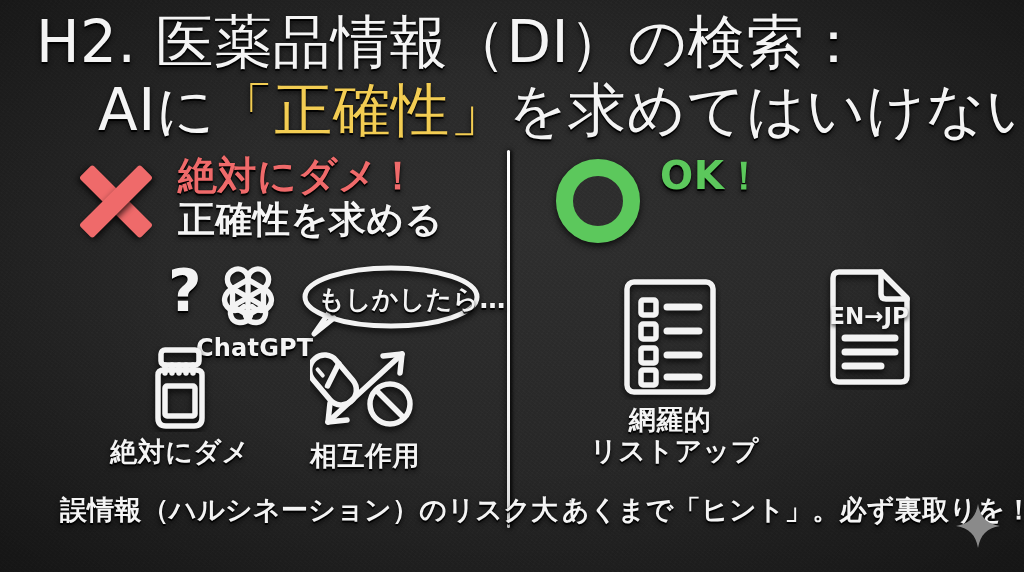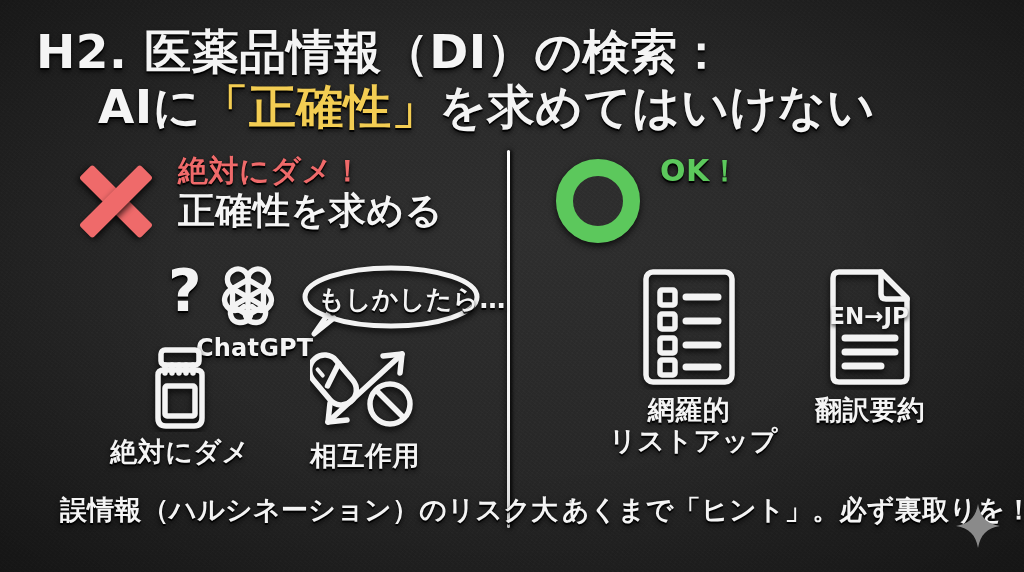--- a/index.html
+++ b/index.html
@@ -44,23 +44,23 @@
   
   .sh{
     text-shadow:
       0 2px 0 rgba(0,0,0,.85),
       0 3px 5px rgba(0,0,0,.75),
       0 0 1px rgba(0,0,0,.6);
   }
 
   
   #title{
-    position:absolute; left:36px; top:24px; width:960px;
-    color:#f4f4f4; font-weight:bold;
-    font-size:47px; line-height:1.18;
+    position:absolute; left:36px; top:8px; width:960px;
+    color:#f4f4f4; font-weight:normal;
+    font-size:58px; line-height:1.18;
     letter-spacing:.5px;
     white-space:pre;
   }
   #title .ln2{ display:block; padding-left:62px; }
   .gold{ color:#f3cd53; }
 
   
   #divider{
     position:absolute; left:507px; top:150px;
     width:3px; height:378px;
@@ -88,21 +88,21 @@
 
   .mark-o{
     position:absolute; left:0; top:3px;
     width:84px; height:84px; border-radius:50%;
     border:17px solid #5cc85c;
     box-shadow:0 3px 7px rgba(0,0,0,.75);
   }
 
   .head-texts{ position:absolute; left:104px; top:0; white-space:nowrap; }
   .head-kicker{
-    font-size:30px; font-weight:bold; line-height:1.02;
+    font-size:39px; font-weight:bold; line-height:1.02;
     letter-spacing:.5px;
   }
   .kicker-ng{ color:#ef6a6a; }
   .kicker-ok{ color:#5cc85c; }
   .head-main{
     font-size:37px; font-weight:bold; color:#f5f5f5;
     line-height:1.18; letter-spacing:.5px; margin-top:2px;
   }
 
   
@@ -132,21 +132,21 @@
   #bubble-text{
     position:absolute; left:318px; top:282px; width:150px;
     text-align:center; color:#f4f4f4; font-weight:bold; font-size:26px;
     letter-spacing:.3px; white-space:nowrap;
   }
 
   #ic-dose{ left:110px; top:346px; width:140px; }
   #ic-inter{ left:290px; top:340px; width:150px; }
 
   
-  #ic-list{ left:590px; top:266px; width:160px;margin-left:19px; }
+  #ic-list{ left:590px; top:276px; width:160px; }
   #ic-trans{ left:790px; top:266px; width:160px; }
 
   
   .footer{
     position:absolute; font-weight:bold; color:#f4f4f4;
     font-size:27px; letter-spacing:.3px; white-space:nowrap;
   }
   #footer-ng{ left:60px; top:492px; }
   #footer-ok{ left:562px; top:492px; }
 
@@ -256,21 +256,20 @@
 
     <div id="ic-trans" class="icon-block">
       <svg width="102" height="124" viewBox="0 0 102 124" aria-hidden="true">
         <g class="stroke" style="stroke-width:5.5">
           <path d="M14 12 Q14 6 20 6 L62 6 L88 32 L88 110 Q88 116 82 116 L20 116 Q14 116 14 110 Z"></path>
           <path d="M62 6 L62 28 Q62 33 67 33 L88 33"></path>
           <path d="M26 72 L76 72 M26 86 L76 86 M26 100 L62 100" style="stroke-width:7"></path>
         </g>
         <text x="50" y="58" text-anchor="middle" font-family="'DejaVu Sans','Liberation Sans',sans-serif" font-size="23" font-weight="bold" fill="#f3f3f3" style="filter:drop-shadow(0 2px 2px rgba(0,0,0,.8))">EN→JP</text>
       </svg>
-      <div class="icon-label sh">翻訳要約</div>
     </div>
 
     <div id="footer-ng" class="footer sh">誤情報（ハルシネーション）のリスク大！</div>
     <div id="footer-ok" class="footer sh">あくまで「ヒント」。必ず裏取りを！</div>
 
     <div id="sparkle">
       <svg width="46" height="46" viewBox="0 0 46 46" aria-hidden="true">
         <path d="M23 1 C25.5 14.5 31.5 20.5 45 23 C31.5 25.5 25.5 31.5 23 45 C20.5 31.5 14.5 25.5 1 23 C14.5 20.5 20.5 14.5 23 1 Z" fill="#8a8a8a"></path>
       </svg>
     </div>

